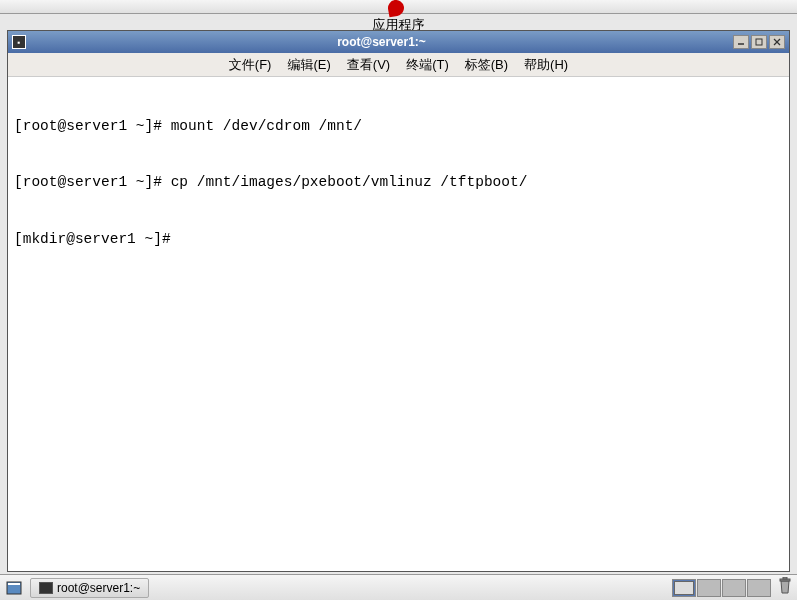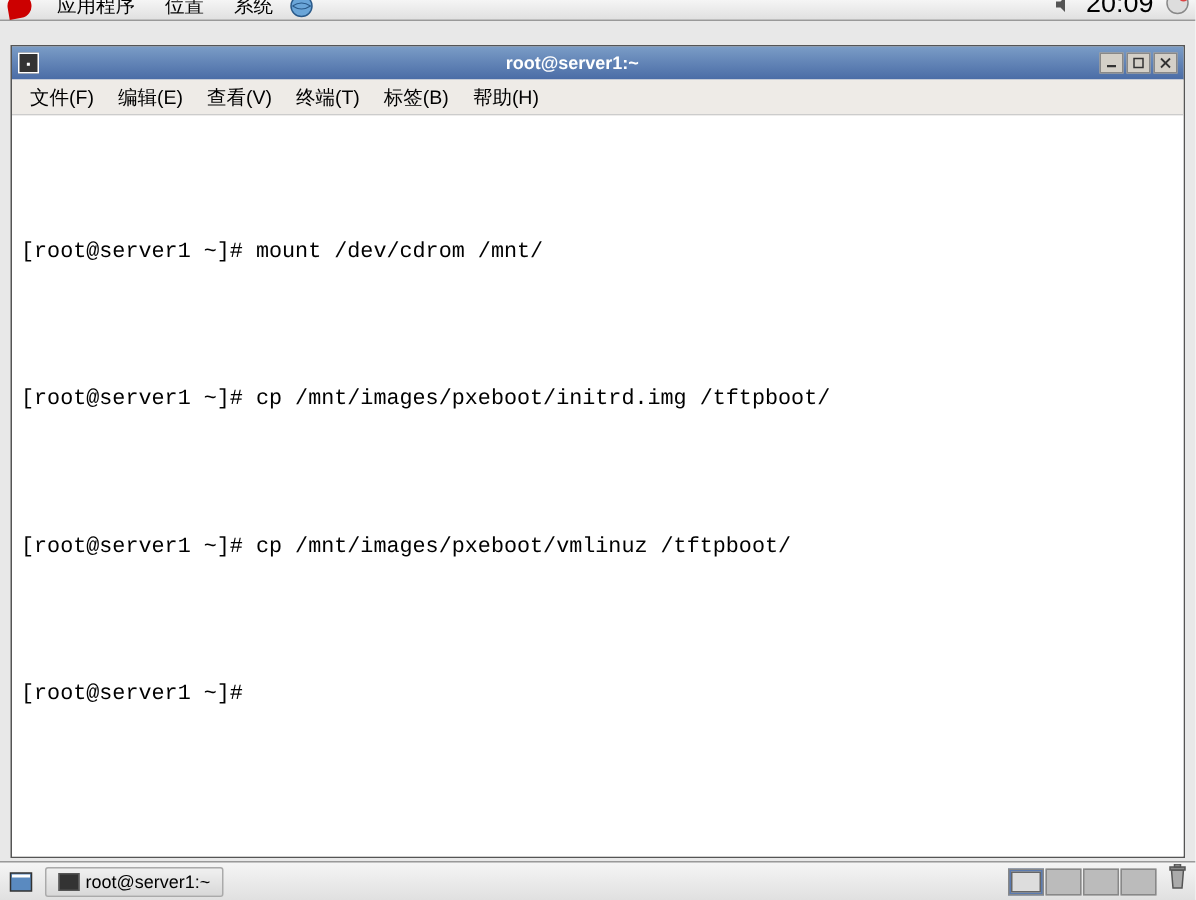--- a/index.html
+++ b/index.html
@@ -11,23 +11,24 @@
       overflow: hidden;
       position: relative;
     }
     
     
     .top-panel {
       height: 14px;
       background: linear-gradient(to bottom, #f5f5f5, #e0e0e0);
       border-bottom: 1px solid #999;
       display: flex;
-      align-items: flex-end;
+      align-items: center;
       padding: 0 4px;
       font-size: 13px;
+      flex-direction: column;
     }
     .panel-icon {
       width: 18px;
       height: 18px;
       margin-right: 6px;
       display: flex;
       align-items: center;
       justify-content: center;
     }
     .redhat-icon {
@@ -103,38 +104,39 @@
     }
     
     .menubar {
       height: 24px;
       background: #eeebe7;
       border-bottom: 1px solid #ccc;
       display: flex;
       align-items: center;
       padding: 0 4px;
       font-size: 13px;
+      justify-content: center;
     }
     .menu-item {
       padding: 0 8px;
       cursor: pointer;
     }
     
     .terminal-content {
       flex: 1;
       background: #ffffff;
       padding: 2px 6px;
       font-family: "Courier New", monospace;
       font-size: 14.5px;
       line-height: 1.3;
       color: #000;
       white-space: pre;
       overflow: hidden;
     }
-    .terminal-line { white-space: pre; margin-top: 42px; }
+    .terminal-line { white-space: pre; }
     
     
     .bottom-panel {
       position: absolute;
       bottom: 0;
       left: 0;
       right: 0;
       height: 26px;
       background: linear-gradient(to bottom, #f5f5f5, #e0e0e0);
       border-top: 1px solid #999;
@@ -256,23 +258,22 @@
     <span class="menu-item">文件(F)</span>
     <span class="menu-item">编辑(E)</span>
     <span class="menu-item">查看(V)</span>
     <span class="menu-item">终端(T)</span>
     <span class="menu-item">标签(B)</span>
     <span class="menu-item">帮助(H)</span>
   </div>
 
   <div class="terminal-content">
     <div class="terminal-line">[root@server1 ~]# mount /dev/cdrom /mnt/</div>
-    <div class="terminal-line">[root@server1 ~]# cp /mnt/images/pxeboot/initrd.img /tftpboot/</div>
     <div class="terminal-line">[root@server1 ~]# cp /mnt/images/pxeboot/vmlinuz /tftpboot/</div>
-    <div class="terminal-line">[root@server1 ~]# </div>
+    <div class="terminal-line">[mkdir@server1 ~]# </div>
   </div>
 </div>
 
 <div class="bottom-panel">
   <span class="desktop-btn">
     <svg width="16" height="14" viewBox="0 0 16 14">
         <rect x="1" y="1" width="14" height="12" fill="#5a8ac0" stroke="#333"></rect>
         <rect x="2" y="2" width="12" height="2" fill="#fff"></rect>
       </svg>
   </span>

